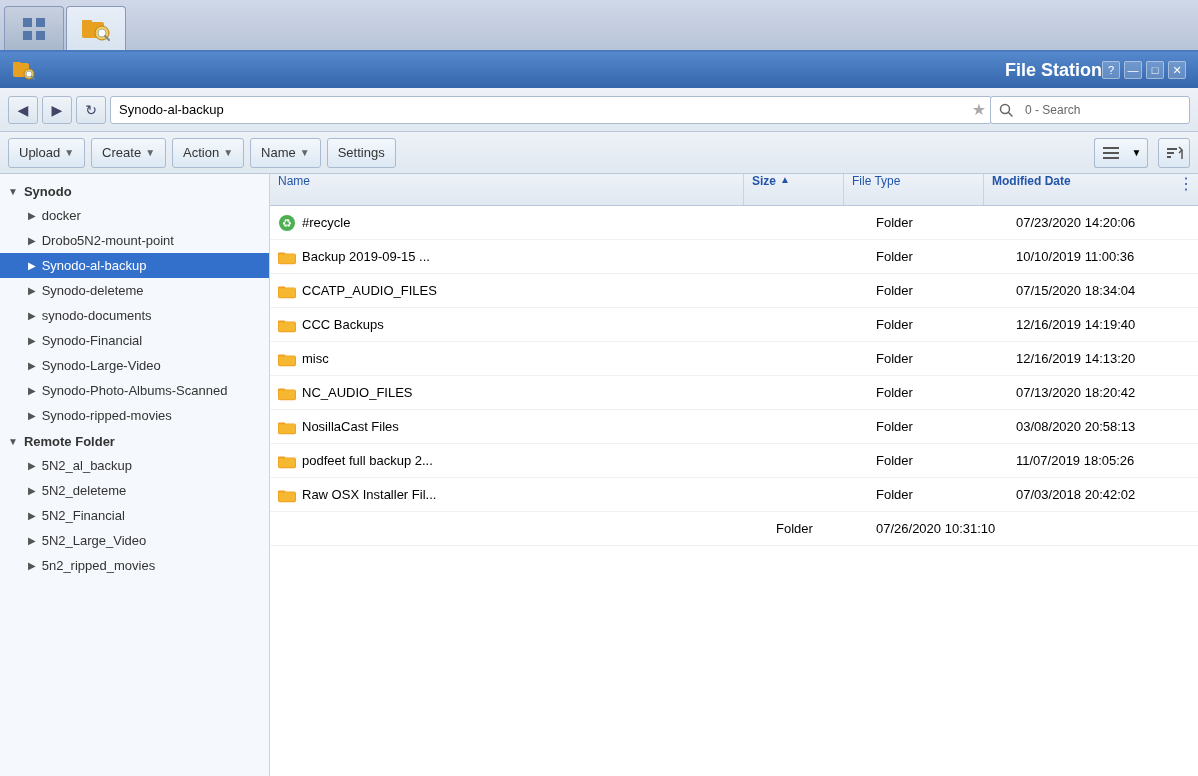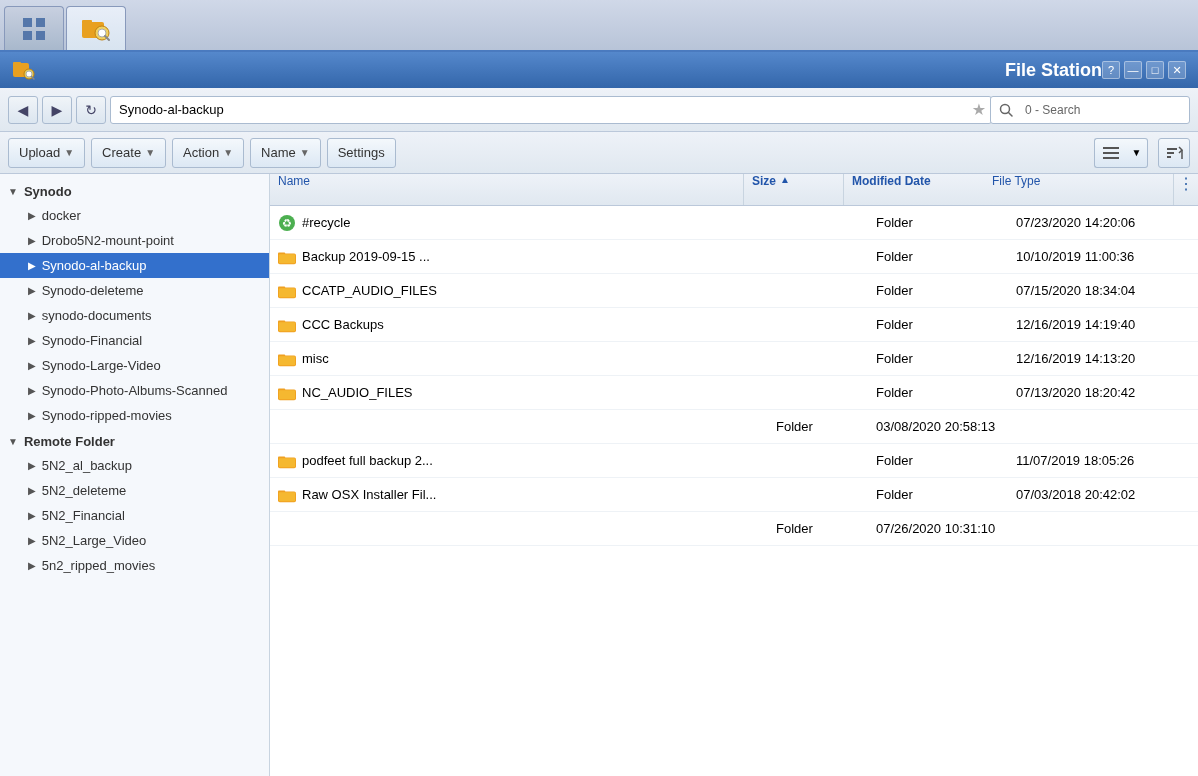--- a/index.html
+++ b/index.html
@@ -406,25 +406,25 @@
   <div class="file-area">
 
     <div class="file-table-header">
       <div class="file-header-cell">
         <span>Name</span>
       </div>
       <div class="file-header-cell active">
         <span>Size</span>
         <span class="sort-arrow">▲</span>
       </div>
+      <div class="file-header-cell">
+        <span>File Type</span>
+      </div>
       <div class="file-header-cell active" style="border-right:none;">
         <span>Modified Date</span>
-      </div>
-      <div class="file-header-cell">
-        <span>File Type</span>
       </div>
       <div class="file-header-cell" style="padding:0;justify-content:center;border-right:none;">
         <span style="font-size:16px;color:#3366aa;">⋮</span>
       </div>
     </div>
 
     <div class="file-list" id="file-list">
         <div class="file-row">
     <div class="file-cell name">
       <svg class="recycle-icon" viewBox="0 0 18 18">
@@ -496,20 +496,28 @@
       <rect x="0" y="3" width="8" height="4" rx="1" fill="#f0a020"></rect>
       <rect x="1" y="5" width="18" height="10" rx="1" fill="#f5b830"></rect>
     </svg>
       <span>NC_AUDIO_FILES</span>
     </div>
     <div class="file-cell"></div>
     <div class="file-cell">Folder</div>
     <div class="file-cell">07/13/2020 18:20:42</div>
   </div>
         <div class="file-row">
+    <div class="file-cell name">
+      <svg class="folder-svg" viewBox="0 0 20 16">
+      <rect x="0" y="4" width="20" height="12" rx="2" fill="#f0a020"></rect>
+      <rect x="0" y="3" width="8" height="4" rx="1" fill="#f0a020"></rect>
+      <rect x="1" y="5" width="18" height="10" rx="1" fill="#f5b830"></rect>
+    </svg>
+      <span>NosillaCast Files</span>
+    </div>
     <div class="file-cell"></div>
     <div class="file-cell">Folder</div>
     <div class="file-cell">03/08/2020 20:58:13</div>
   </div>
         <div class="file-row">
     <div class="file-cell name">
       <svg class="folder-svg" viewBox="0 0 20 16">
       <rect x="0" y="4" width="20" height="12" rx="2" fill="#f0a020"></rect>
       <rect x="0" y="3" width="8" height="4" rx="1" fill="#f0a020"></rect>
       <rect x="1" y="5" width="18" height="10" rx="1" fill="#f5b830"></rect>

